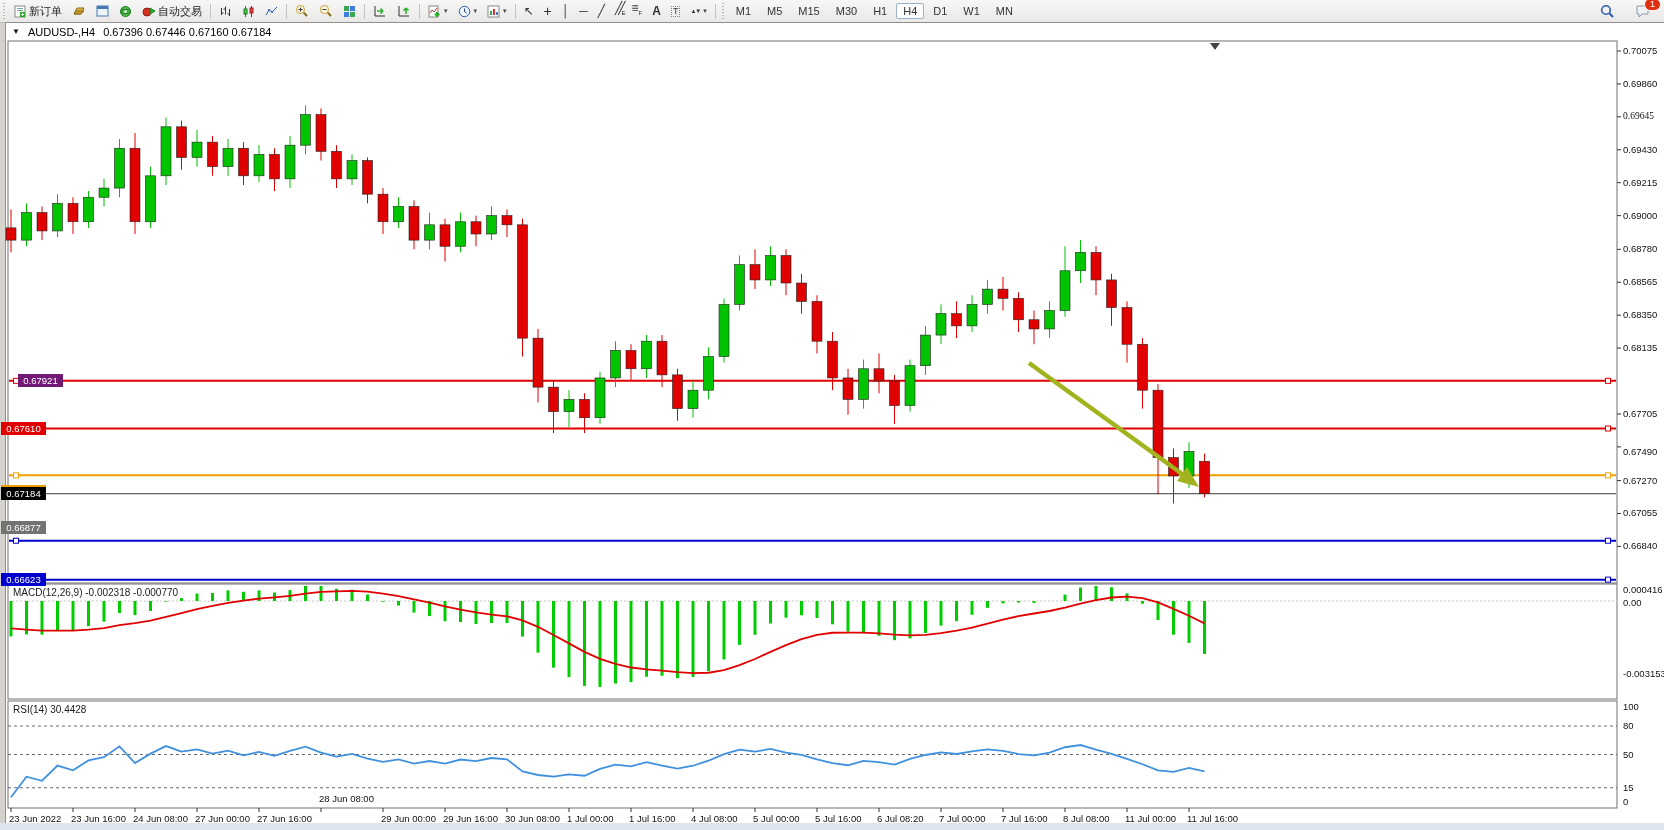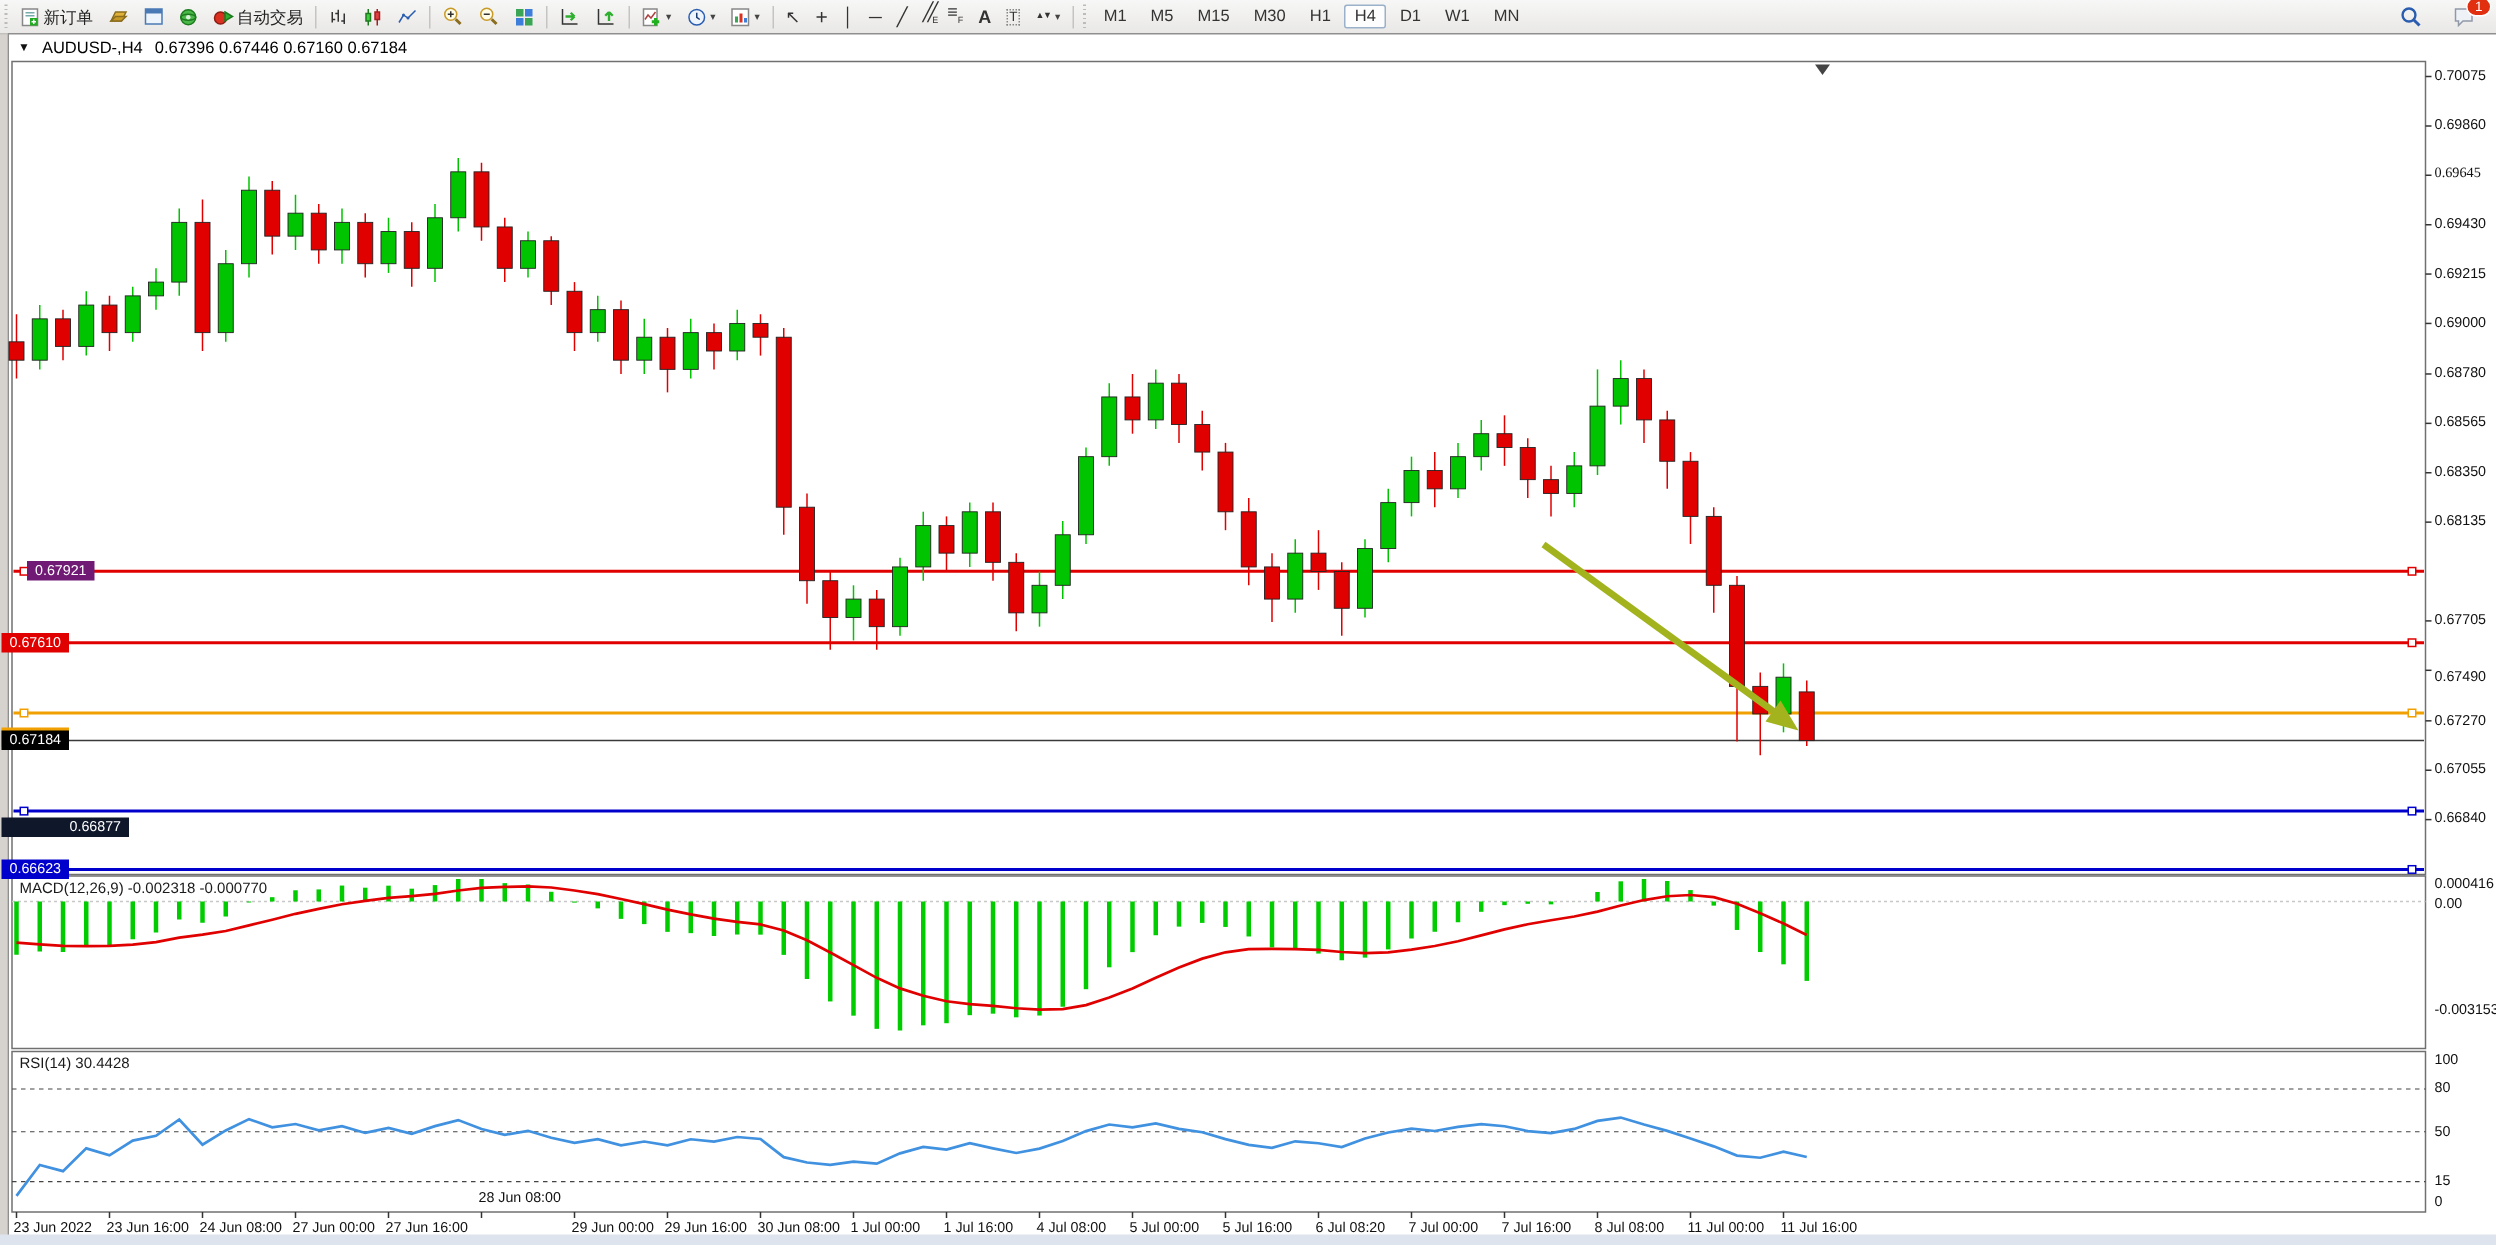--- a/index.html
+++ b/index.html
@@ -598,21 +598,21 @@
       <div class="axlab" style="left: 1622px; top: 341.092px;">0.68135</div>
       <div class="axlab" style="left: 1622px; top: 406.942px;">0.67705</div>
       <div class="axlab" style="left: 1622px; top: 445px;">0.67490</div>
       <div class="axlab" style="left: 1622px; top: 473.558px;">0.67270</div>
       <div class="axlab" style="left: 1622px; top: 506.483px;">0.67055</div>
       <div class="axlab" style="left: 1622px; top: 539.408px;">0.66840</div>
       <div class="tag" style="left: 17px; top: 373.364px; background: #701a75;">0.67921</div>
       <div class="tag" style="left: 0px; top: 420.99px; background: rgb(224, 0, 0);">0.67610</div>
       <div class="tag" style="left: 0px; top: 467.851px; background: rgb(240, 160, 0); margin-top: 16px;">0.67304</div>
       <div class="tag" style="left: 0px; top: 486.228px; background: rgb(0, 0, 0);">0.67184</div>
-      <div class="tag" style="left: 0px; top: 544px; background: #0f172a; padding-left: 40px;">0.66877</div>
+      <div class="tag" style="left: 0px; top: 520px; background: #737373;">0.66877</div>
       <div class="tag" style="left: 0px; top: 572.139px; background: rgb(0, 0, 204);">0.66623</div>
       <div class="indlab" style="left: 12px; top: 586px;">MACD(12,26,9) -0.002318 -0.000770</div>
       <div class="axlab" style="left: 1622px; top: 583.365px;">0.000416</div>
       <div class="axlab" style="left: 1622px; top: 596px;">0.00</div>
       <div class="axlab" style="left: 1622px; top: 667.03px;">-0.003153</div>
       <div class="indlab" style="left: 12px; top: 703px;">RSI(14) 30.4428</div>
       <div class="axlab" style="left: 1622px; top: 700px;">100</div>
       <div class="axlab" style="left: 1622px; top: 719px;">80</div>
       <div class="axlab" style="left: 1622px; top: 747.5px;">50</div>
       <div class="axlab" style="left: 1622px; top: 780.75px;">15</div>

